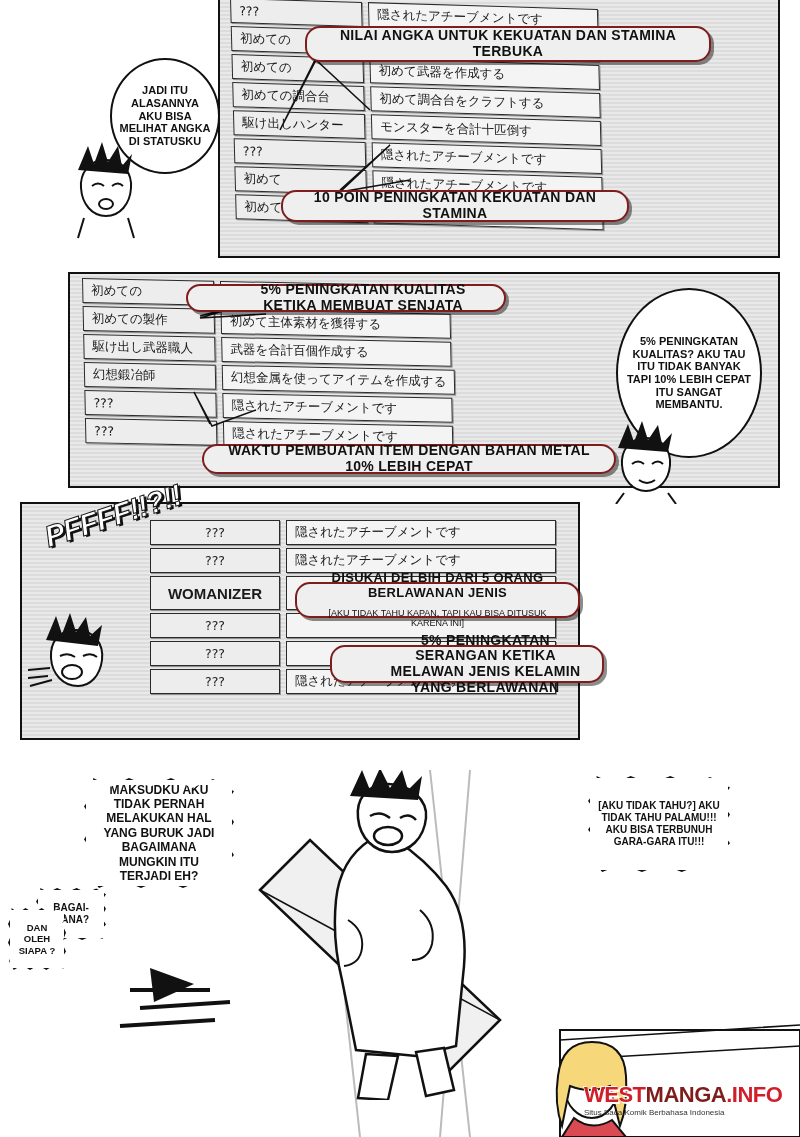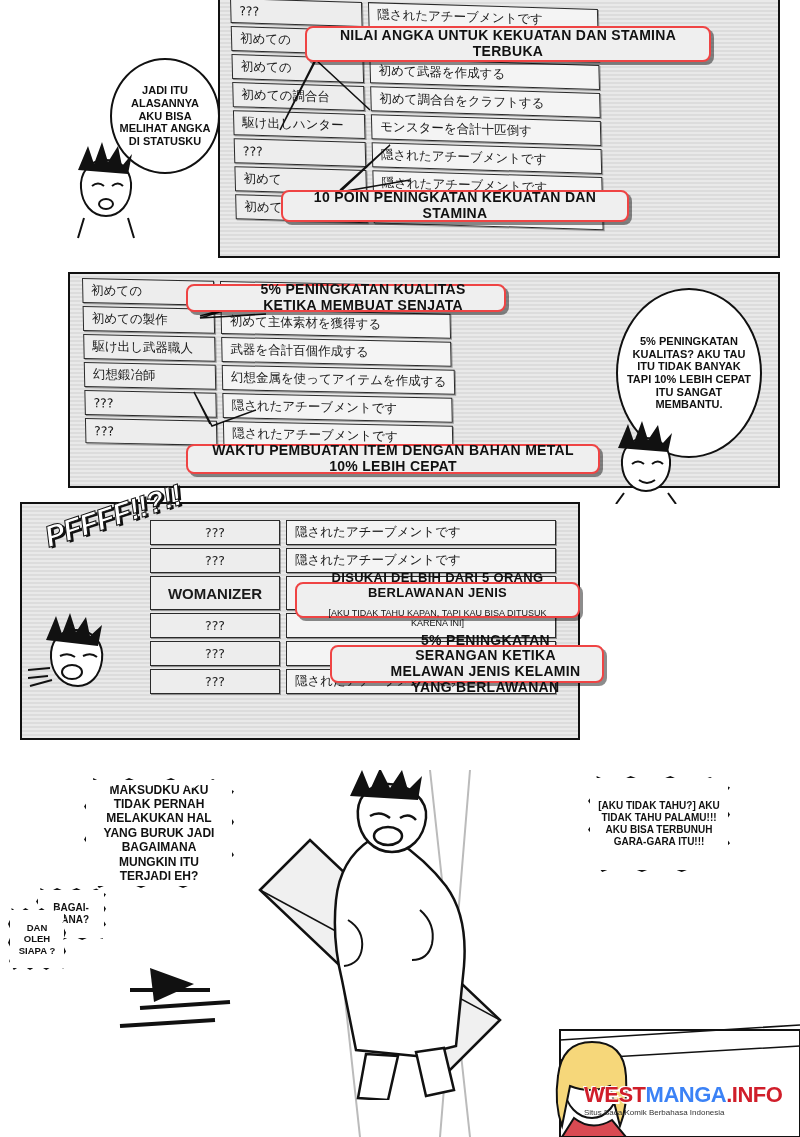--- a/index.html
+++ b/index.html
@@ -14,42 +14,42 @@
   
   .screen{position:absolute;transform-origin:left top;}
   .row{display:flex;align-items:center;margin-bottom:3px;}
   .cellA{background:#ededed;border:1.5px solid #2a2a2a;height:25px;min-width:132px;display:flex;align-items:center;padding:0 8px;
          font-size:13px;color:#1a1a1a;box-sizing:border-box;box-shadow:1px 1px 0 rgba(0,0,0,.35);}
   .cellB{background:#f4f4f4;border:1.5px solid #2a2a2a;height:25px;min-width:230px;display:flex;align-items:center;padding:0 8px;
          font-size:13px;color:#1a1a1a;margin-left:6px;box-sizing:border-box;box-shadow:1px 1px 0 rgba(0,0,0,.35);}
   .jp{font-family:"DejaVu Sans",sans-serif;font-size:12.5px;}
 
   
-  .plate{position:absolute;background:#efefef;border:2px solid #ef4444;border-radius:8px;
+  .plate{position:absolute;background:#efefef;border:2px solid #7f1d1d;border-radius:15px;
         box-shadow:3px 3px 0 rgba(0,0,0,.45);padding:4px 10px;box-sizing:border-box;
         display:flex;flex-direction:column;justify-content:center;align-items:center;text-align:center;}
   .plate .t1{font-weight:bold;font-size:14px;letter-spacing:.3px;color:#111;line-height:1.12;font-stretch:condensed;}
   .plate .t2{font-size:9px;color:#111;margin-top:9px;line-height:1.1;}
 
   
   .balloon{position:absolute;background:#fff;border:2px solid #111;border-radius:50%/50%;
            display:flex;align-items:center;justify-content:center;text-align:center;
            font-size:11px;font-weight:bold;color:#111;line-height:1.15;padding:6px;box-sizing:border-box;}
   .spiky{position:absolute;background:#fff;border:2px solid #111;display:flex;align-items:center;justify-content:center;
          text-align:center;font-size:11px;font-weight:bold;color:#111;line-height:1.2;padding:8px;box-sizing:border-box;
          clip-path:polygon(6% 0%,18% 8%,30% 0%,44% 8%,58% 0%,72% 9%,86% 1%,100% 12%,93% 26%,100% 40%,93% 56%,100% 70%,90% 84%,96% 98%,80% 92%,66% 100%,52% 92%,38% 100%,24% 92%,10% 100%,2% 86%,8% 70%,0% 56%,7% 40%,0% 26%,7% 12%);}
 
   
   .char{position:absolute;}
   .sfx{position:absolute;font-weight:bold;font-style:italic;color:#111;}
 
   
   .wm{position:absolute;display:flex;align-items:center;gap:6px;}
   .wm .logo{font-weight:bold;font-size:22px;color:#d01e2a;text-shadow:1.5px 1.5px 0 #fff,-1px -1px 0 #fff;letter-spacing:-.5px;}
-  .wm .logo .i{color:#3b82f6;}
+  .wm .logo .i{color:#7f1d1d;}
   .wm .sub{font-size:8px;color:#333;}
 </style>
 </head>
 <body>
 
 <div class="page">
 
   <div class="panel" style="left:218px;top:0px;width:562px;height:258px;border-top:none;">
     <div class="bg"></div>
 
@@ -148,21 +148,21 @@
     <svg style="position:absolute;left:0;top:0;width:712px;height:216px;">
       <polyline points="130,42 182,28 130,44 196,40" fill="none" stroke="#111" stroke-width="1.6"></polyline>
       <polyline points="140,150 124,118 142,152 186,136" fill="none" stroke="#111" stroke-width="1.6"></polyline>
     </svg>
   </div>
 
   <div class="plate" style="left:186px;top:284px;width:320px;height:28px;padding-left:44px;">
     <div class="t1">5% PENINGKATAN KUALITAS KETIKA MEMBUAT SENJATA</div>
   </div>
 
-  <div class="plate" style="left:186px;top:444px;width:414px;height:30px;">
+  <div class="plate" style="left:202px;top:444px;width:414px;height:30px;">
     <div class="t1">WAKTU PEMBUATAN ITEM DENGAN BAHAN METAL 10% LEBIH CEPAT</div>
   </div>
 
   <div class="balloon" style="left:616px;top:288px;width:146px;height:170px;">
     <span>5% PENINGKATAN KUALITAS? AKU TAU ITU TIDAK BANYAK TAPI 10% LEBIH CEPAT ITU SANGAT MEMBANTU.</span>
   </div>
 
   <svg class="char" style="left:604px;top:418px;width:86px;height:86px;">
     <path d="M42 20 C25 20 17 33 18 47 C19 62 29 73 42 73 C55 73 65 62 66 47 C67 33 59 20 42 20 Z" fill="#fff" stroke="#111" stroke-width="2"></path>
     <path d="M14 30 L24 6 L30 24 L38 3 L44 22 L54 7 L58 26 L68 15 L64 34 Z" fill="#111"></path>

